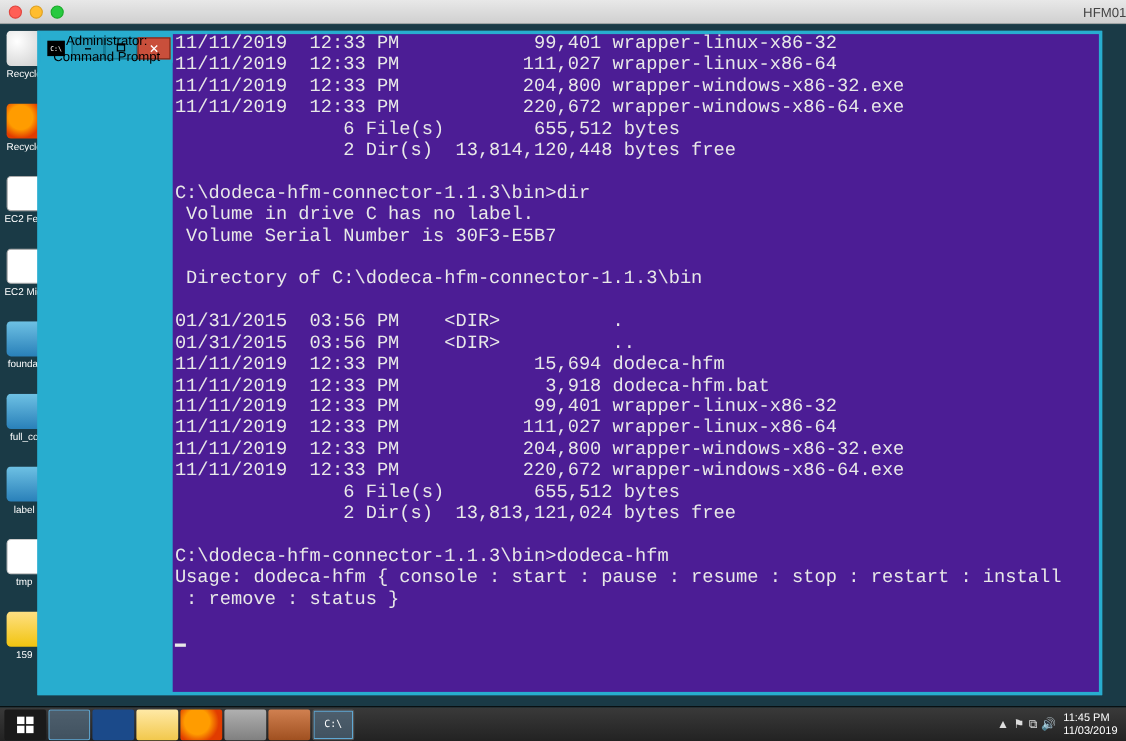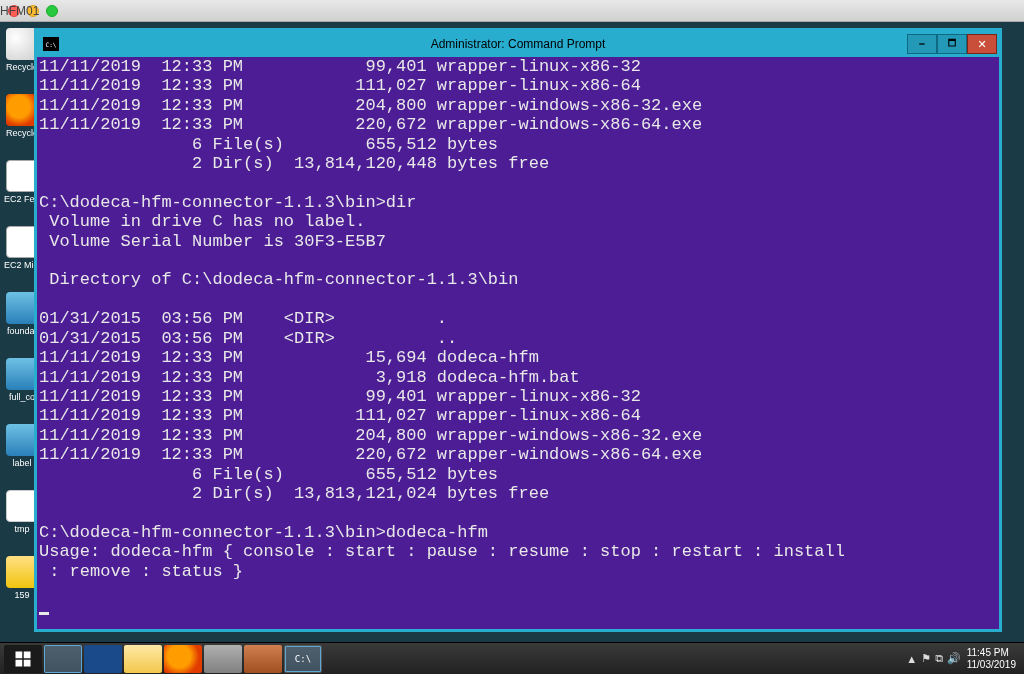--- a/index.html
+++ b/index.html
@@ -22,21 +22,21 @@
     border-bottom: 1px solid #aaa;
   }
   .mac-buttons { display: flex; gap: 7px; }
   .mac-btn {
     width: 12px; height: 12px; border-radius: 50%;
   }
   .mac-close { background: #ff5f56; border: 1px solid #e0443e; }
   .mac-min  { background: #ffbd2e; border: 1px solid #dea123; }
   .mac-max  { background: #27c93f; border: 1px solid #1aab29; }
   .mac-title {
-    position: absolute; left: 0; right: 0; text-align: left;
+    position: absolute; left: 0; right: 0; text-align: right;
     font-size: 12px; color: #444;
     pointer-events: none;
   }
 
   
   .desktop {
     position: absolute;
     top: 22px; left: 0; right: 0; bottom: 32px;
     background: #1a3a46;
   }
@@ -69,21 +69,21 @@
   .wfile   { background: #fff; border:1px solid #ccc; }
 
   
   .cmd-window {
     position: absolute;
     left: 34px; top: 6px;
     width: 968px;
     height: 604px;
     border: 3px solid #28adcf;
     background: #28adcf;
-    display: flex; flex-direction: column;
+    display: flex; flex-direction: row;
     z-index: 2;
   }
   .cmd-titlebar {
     height: 26px;
     background: #28adcf;
     display: flex;
     align-items: center;
     padding: 0 2px 0 6px;
     position: relative;
     color: #000;

